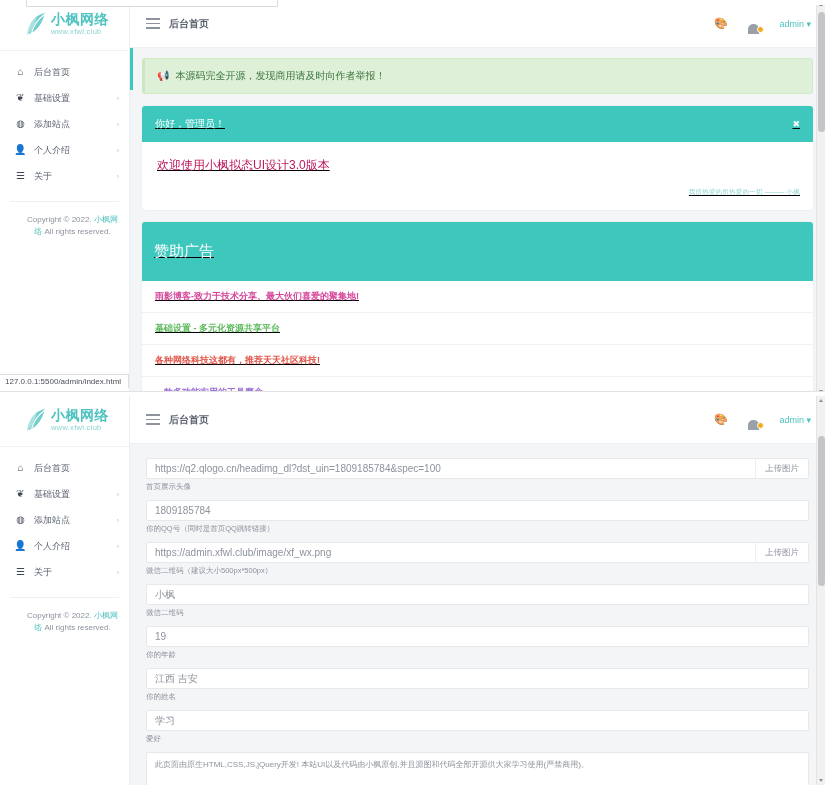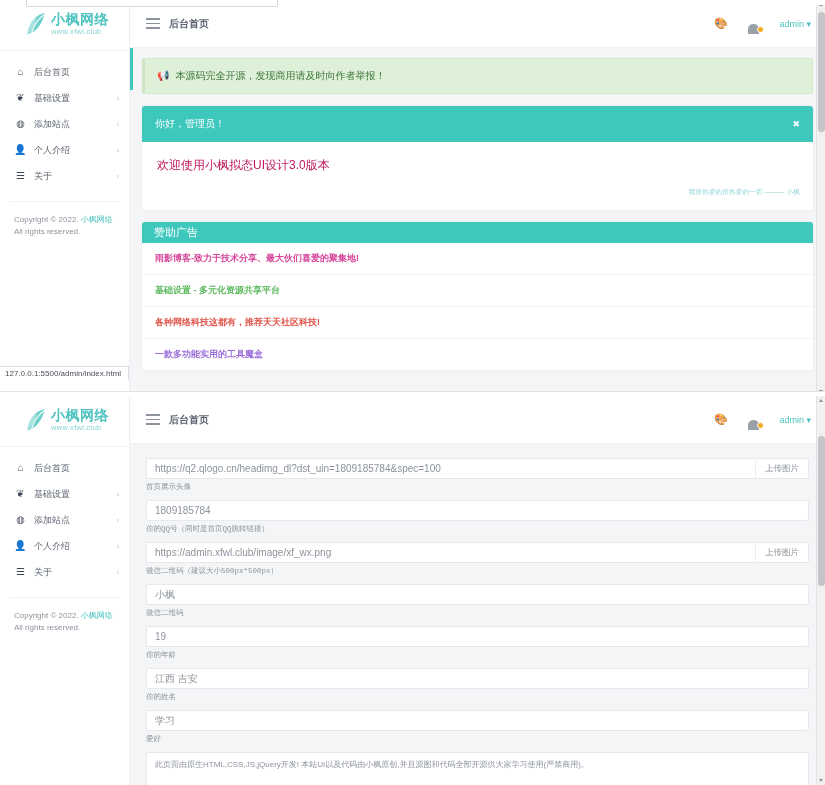--- a/index.html
+++ b/index.html
@@ -49,21 +49,21 @@
   }
   .nav-item .nav-ic {
     width: 13px; flex: 0 0 13px; text-align: center;
     font-size: 10px; color: #3f4654; margin-right: 7px; line-height: 1;
   }
   .nav-item .nav-label { flex: 1 1 auto; white-space: nowrap; }
   .nav-item .caret { font-size: 7px; color: #b9bec7; }
 
   .side-foot-sep { height: 1px; background: #eef0f2; margin: 6px 10px 0; }
   .copyright {
-    padding: 12px 10px 0 14px; font-size: 8px; color: #8d939d; line-height: 1.55;
+    padding: 12px 10px 0 26px; font-size: 8px; color: #8d939d; line-height: 1.55; text-align: center;
   }
   .copyright a { color: #4ec3c0; text-decoration: none; }
 
   
   .main { flex: 1 1 auto; position: relative; background: #f4f5f7; }
 
   .topbar {
     height: 48px; background: #fff; display: flex; align-items: center;
     padding: 0 14px 0 16px; border-bottom: 1px solid #eef0f2;
   }
@@ -96,23 +96,23 @@
   
   .alert-success {
     background: #dff0d8; border: 1px solid #d2e8c6; border-left: 3px solid #cfe7c2;
     color: #3c763d; font-size: 10px; padding: 10px 12px; border-radius: 3px;
     display: flex; align-items: center; gap: 6px; margin-bottom: 12px;
   }
   .alert-ic { font-size: 10px; line-height: 1; }
 
   
   .panel { background: #fff; border-radius: 3px; margin-bottom: 12px; overflow: hidden;
-           box-shadow: 0 0 0 1px rgba(0,0,0,.02); }
+           box-shadow: 0 0 0 1px rgba(0,0,0,.02); text-decoration: underline; }
   .panel-head {
-    background: #3ec7bd; color: #fff; font-size: 11px; padding: 3px 12px;
+    background: #3ec7bd; color: #fff; font-size: 15px; padding: 20px 12px;
     display: flex; align-items: center;
   }
   .panel-head.big { font-size: 10px; padding: 11px 13px; }
   .panel-head .close-x {
     margin-left: auto; font-size: 9px; cursor: pointer; opacity: .95;
   }
   .panel-body { padding: 13px; }
   .welcome-line { font-size: 12px; color: #be185d; padding: 2px 2px 0; }
   .welcome-quote {
     text-align: right; font-size: 6.5px; color: #8fd6d2; padding-top: 14px; letter-spacing: .2px;
@@ -135,21 +135,21 @@
     padding: 0 8px; display: flex; align-items: center;
     font-family: "Liberation Sans", sans-serif;
   }
   .input-ctl.has-btn { border-right: none; border-radius: 2px 0 0 2px; }
   .addon-btn {
     flex: 0 0 auto; border: 1px solid #e6e8eb; border-left: 1px solid #eceef1;
     background: #fff; border-radius: 0 2px 2px 0;
     font-size: 8.5px; color: #8d939d; padding: 0 9px;
     display: flex; align-items: center; cursor: pointer;
   }
-  .field-label { font-size: 7.5px; color: #8d939d; margin-top: 3px; display: block; font-family: Liberation Mono, monospace; }
+  .field-label { font-size: 7.5px; color: #8d939d; margin-top: 3px; display: block; }
   .textarea-ctl {
     border: 1px solid #e6e8eb; background: #fff; border-radius: 2px;
     min-height: 42px; font-size: 8px; color: #8d939d; padding: 6px 8px;
     line-height: 1.5; position: relative;
   }
   .textarea-ctl::after {
     content: ""; position: absolute; right: 2px; bottom: 2px;
     width: 6px; height: 6px;
     background:
       linear-gradient(135deg, transparent 45%, #c7cbd1 45%, #c7cbd1 55%, transparent 55%),
@@ -167,21 +167,21 @@
   .scroll-arrow { position: absolute; left: 0; width: 9px; height: 9px; }
   .scroll-arrow::after {
     content: ""; position: absolute; left: 2px; top: 3px;
     border-left: 2.5px solid transparent; border-right: 2.5px solid transparent;
   }
   .scroll-arrow.up::after    { border-bottom: 3.5px solid #8d939d; }
   .scroll-arrow.down::after  { border-top: 3.5px solid #8d939d; }
   .scroll-arrow.down         { bottom: 0; top: auto; }
 
   .statusbar {
-    position: absolute; left: 0; bottom: 16px; z-index: 9;
+    position: absolute; left: 0; bottom: 8px; z-index: 9;
     background: #fff; border: 1px solid #dcdee1; border-left: none; border-bottom: none;
     font-size: 8px; color: #4a4f59; padding: 2px 7px 2px 5px; white-space: nowrap;
   }
 
   .pane-top-chrome {
     position: absolute; left: 0; top: 0; width: 825px; height: 5px;
     background: #ffffff; z-index: 8;
   }
   .pane-top-chrome::before {
     content: ""; position: absolute; left: 26px; top: -14px; width: 250px; height: 19px;

